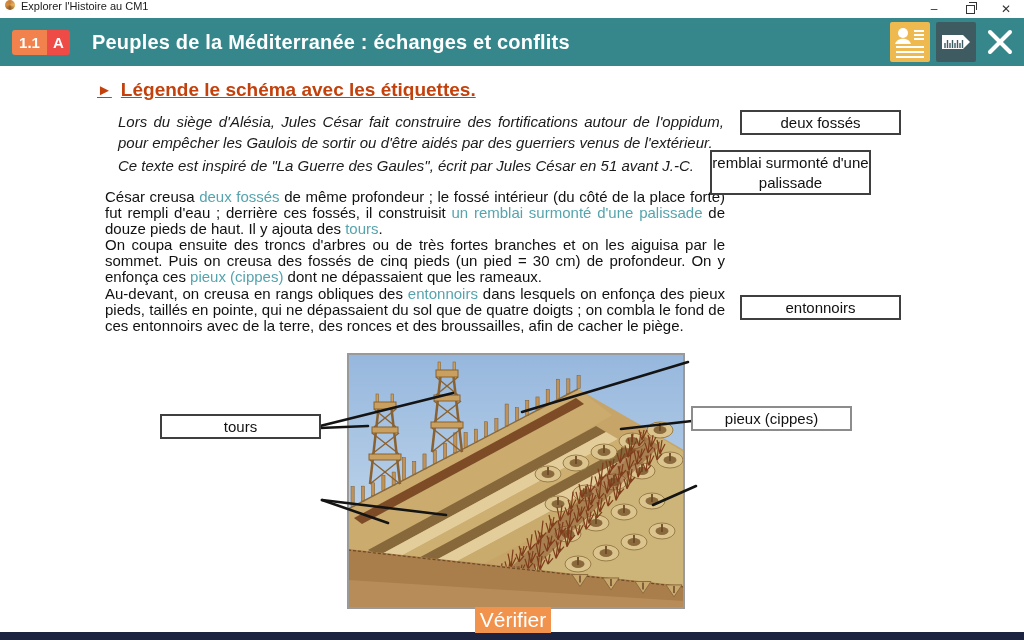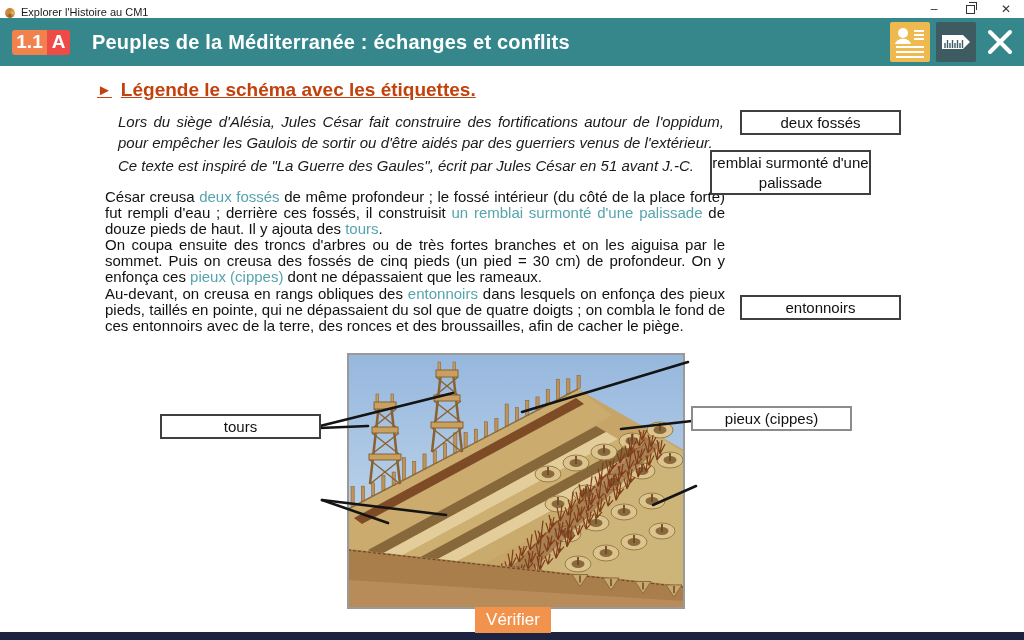--- a/index.html
+++ b/index.html
@@ -1,29 +1,29 @@
 <!DOCTYPE html>
 <html style="--header-teal: #35878c; --link-teal: #55a4ad; --accent-orange: #f2934d; --badge-orange: #f1814d; --badge-red: #ee4b47; --profile-icon-bg: #eeb94e; --tools-icon-bg: #3d5b61; --bottom-bar: #1c2340;"><head>
 <meta charset="utf-8">
 <style>
   html,body{margin:0;padding:0;width:1024px;height:640px;overflow:hidden;background:#fff;
     font-family:"Liberation Sans",sans-serif;position:relative;}
   
   #titlebar{position:absolute;left:0;top:0;width:1024px;height:18px;background:#ffffff;
-    display:flex;align-items:flex-end;font-size:11px;color:#1a1a1a;}
+    display:flex;align-items:flex-start;font-size:11px;color:#1a1a1a;}
   #app-icon{width:10px;height:10px;border-radius:50%;margin:0 6px 0 5px;
     background:conic-gradient(#c97f3a,#e8b45a,#8a5a2a,#d78f40,#c97f3a);}
   #win-controls{margin-left:auto;display:flex;align-items:center;gap:0;}
   .win-btn{width:36px;height:18px;display:flex;align-items:center;justify-content:center;color:#333;font-size:12px;}
   .restore-box{width:7px;height:7px;border:1px solid #333;position:relative;background:#fff;}
   .restore-box:before{content:"";position:absolute;left:2px;top:-4px;width:7px;height:7px;border:1px solid #333;border-bottom:none;border-left:none;}
   
   #header{position:absolute;left:0;top:18px;width:1024px;height:48px;background:var(--header-teal,#35878c);
     display:flex;align-items:center;}
-  #badge{margin-left:12px;display:flex;height:25px;border-radius:3px;overflow:hidden;color:#fff;font-weight:bold;font-size:19px;flex:0 0 auto;}
+  #badge{margin-left:12px;display:flex;height:25px;border-radius:3px;overflow:hidden;color:#fff;font-weight:bold;font-size:15px;flex:0 0 auto;}
   #badge .lvl{background:var(--badge-orange,#f1814d);width:35px;display:flex;align-items:center;justify-content:center;}
   #badge .ltr{background:var(--badge-red,#ee4b47);width:23px;display:flex;align-items:center;justify-content:center;}
   #header-title{color:#ffffff;font-weight:bold;font-size:20px;margin-left:22px;letter-spacing:.2px;white-space:nowrap;}
   #header-actions{margin-left:auto;display:flex;align-items:center;gap:6px;margin-right:6px;}
   .icon-btn{width:40px;height:40px;border-radius:2px;display:flex;align-items:center;justify-content:center;cursor:pointer;}
   .icon-btn.profile{background:var(--profile-icon-bg,#eeb94e);}
   .icon-btn.tools{background:var(--tools-icon-bg,#3d5b61);}
   #header-close{width:36px;height:36px;display:flex;align-items:center;justify-content:center;cursor:pointer;}
   
   #heading{position:absolute;left:97px;top:79px;font-size:19px;font-weight:bold;color:#c2410c;text-decoration:underline;}
@@ -41,21 +41,21 @@
   #tag-deux-fosses{left:740px;top:110px;width:157px;height:21px;}
   #tag-remblai{left:710px;top:150px;width:157px;height:41px;}
   #tag-entonnoirs{left:740px;top:295px;width:157px;height:21px;}
   #tag-tours{left:160px;top:414px;width:157px;height:21px;}
   #tag-pieux{left:691px;top:406px;width:157px;height:21px;border-color:#8c8c8c;}
   
   #schema{position:absolute;left:347px;top:353px;width:336px;height:254px;border:1px solid #999;z-index:1;}
   #leader-svg{position:absolute;left:0;top:0;width:1024px;height:640px;pointer-events:none;z-index:5;}
   
   #verify-btn{position:absolute;left:475px;top:607px;width:76px;height:26px;background:var(--accent-orange,#f2934d);
-    color:#fff;font-size:17px;border:none;display:flex;align-items:center;justify-content:center;cursor:pointer;z-index:10;
+    color:#fff;font-size:21px;border:none;display:flex;align-items:center;justify-content:center;cursor:pointer;z-index:10;
     font-family:"Liberation Sans",sans-serif;}
   #bottom-bar{position:absolute;left:0;top:632px;width:1024px;height:8px;background:var(--bottom-bar,#1c2340);}
 </style>
 </head>
 <body>
 
 <div id="titlebar">
   <span id="app-icon"></span>
   <span>Explorer l'Histoire au CM1</span>
   <div id="win-controls">

